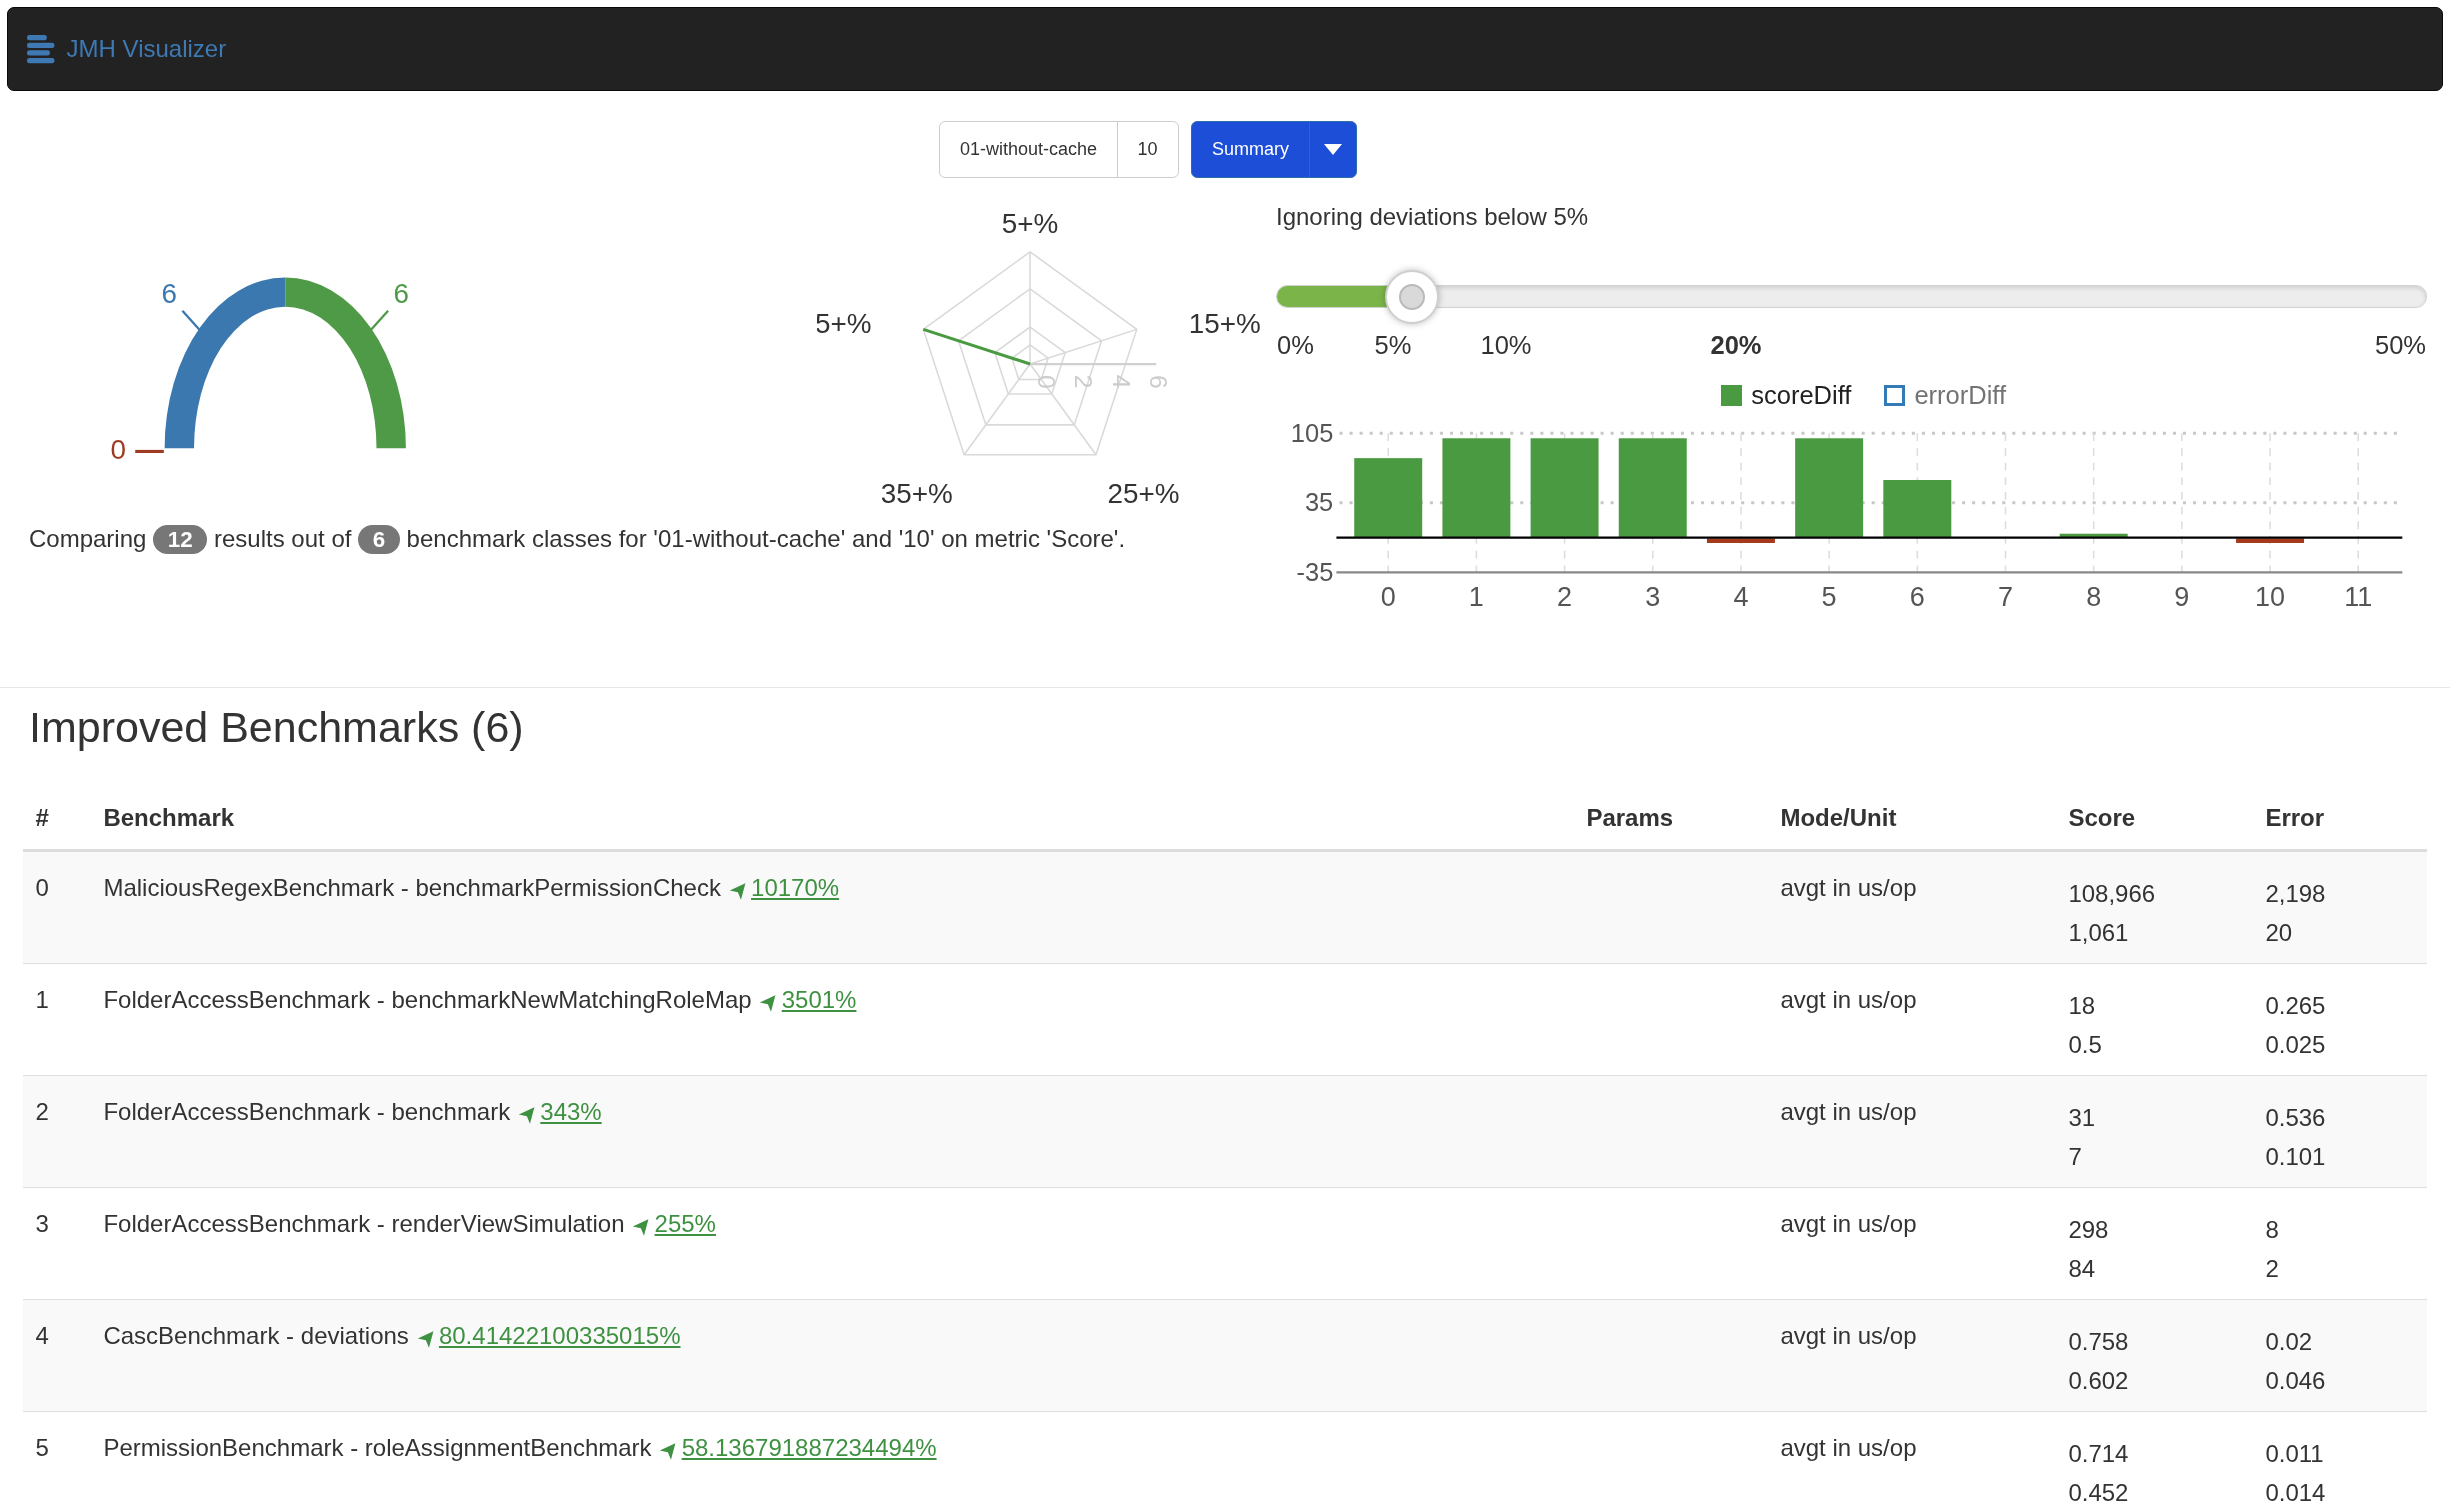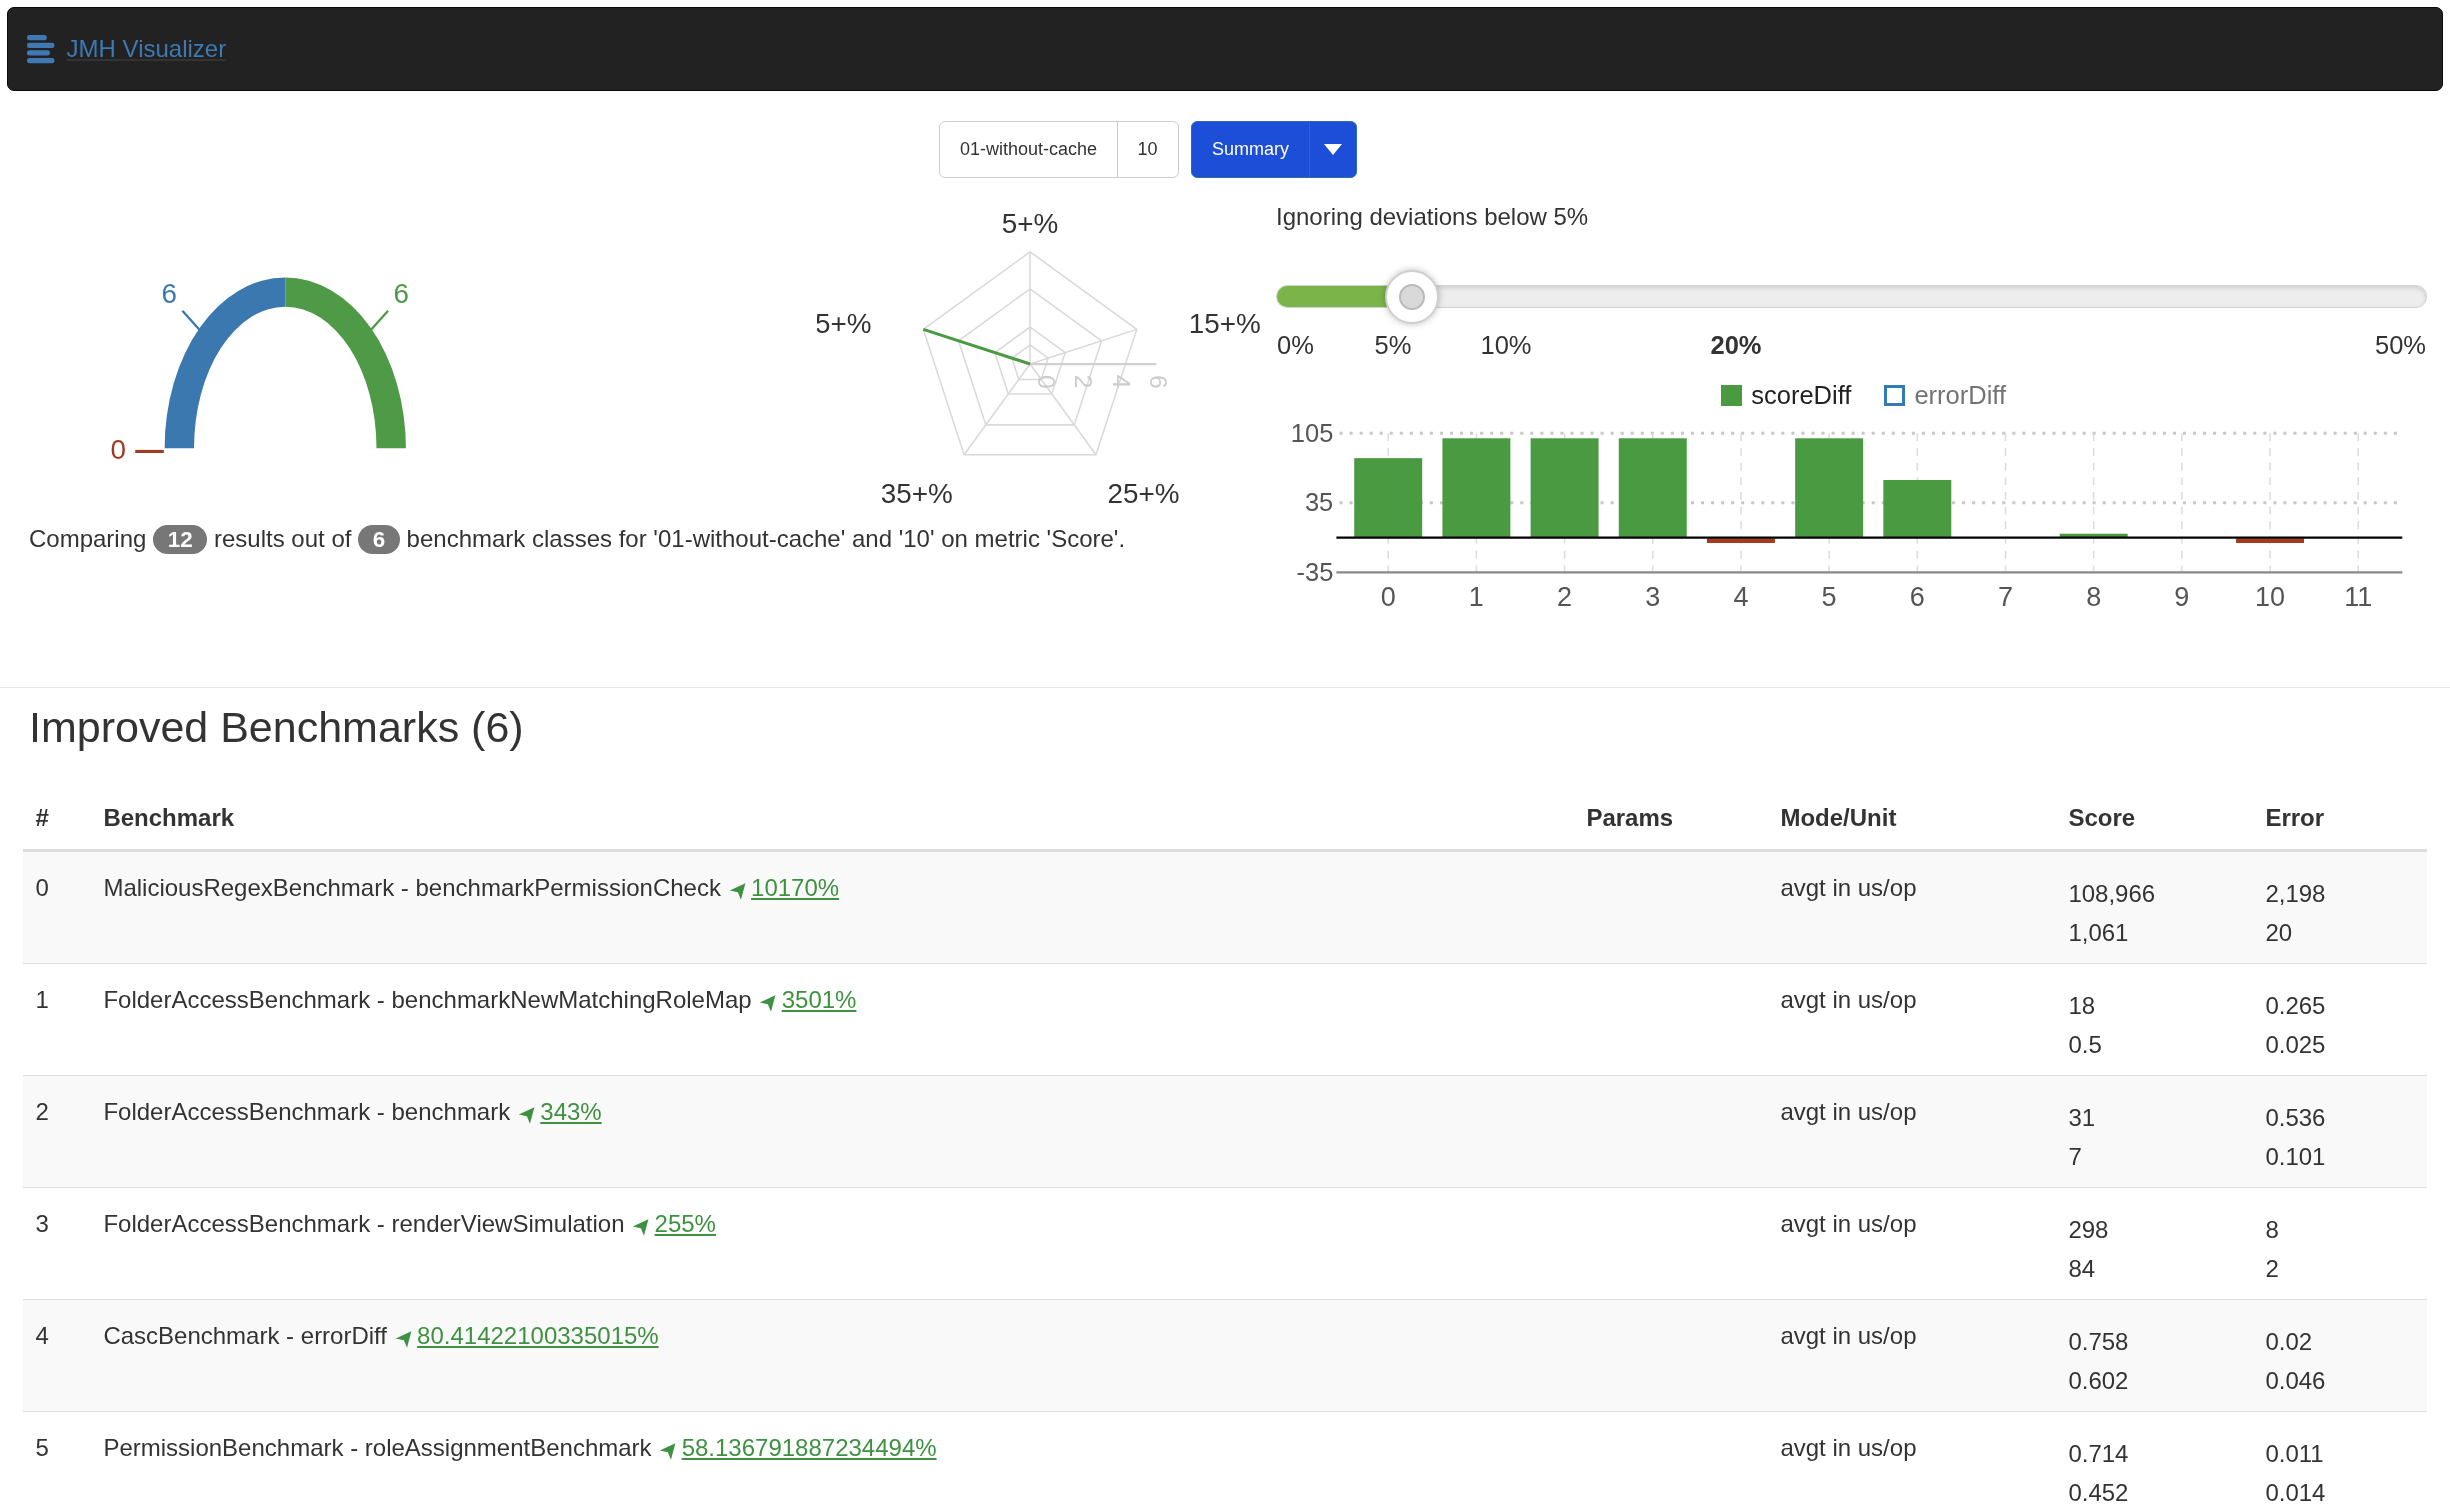--- a/index.html
+++ b/index.html
@@ -4,21 +4,21 @@
 <style>
   html,body{margin:0;padding:0;background:#fff;}
   body{
     position:relative;width:2450px;height:1509px;overflow:hidden;
     font-family:"Liberation Sans",sans-serif;color:#333;
   }
   
   .navbar{
     position:absolute;left:7px;top:7px;right:7px;height:82px;
     background:#222;border:1.5px solid #090909;border-radius:7px;
-    display:flex;align-items:center;text-decoration:underline;
+    display:flex;align-items:center;
   }
   .brand{display:flex;align-items:center;gap:11px;padding-left:18.6px;cursor:pointer;text-decoration:none;}
   .brand-title{color:#3e79b4;font-size:24px;}
   
   .controls{position:absolute;left:939px;top:121px;display:flex;gap:12.4px;}
   .btn{
     height:57px;font-size:18px;font-family:"Liberation Sans",sans-serif;
     border:1.5px solid #ccc;background:#fff;color:#333;cursor:pointer;padding:0 20px;
   }
   .btn-group{display:flex;}
@@ -319,21 +319,21 @@
     </td>
     <td class="two-line">
       <div class="c-err1">8</div>
       <div class="c-err2">2</div>
     </td>
   </tr>
 
   <tr>
     <td class="c-num">4</td>
     <td>
-      <span class="c-name">CascBenchmark - errorDiff</span><span class="up-arrow">➤</span><span class="delta c-delta">80.41422100335015%</span>
+      <span class="c-name">CascBenchmark - deviations</span><span class="up-arrow">➤</span><span class="delta c-delta">80.41422100335015%</span>
     </td>
     <td class="c-params"></td>
     <td class="c-mode">avgt in us/op</td>
     <td class="two-line">
       <div class="c-score1">0.758</div>
       <div class="c-score2">0.602</div>
     </td>
     <td class="two-line">
       <div class="c-err1">0.02</div>
       <div class="c-err2">0.046</div>

